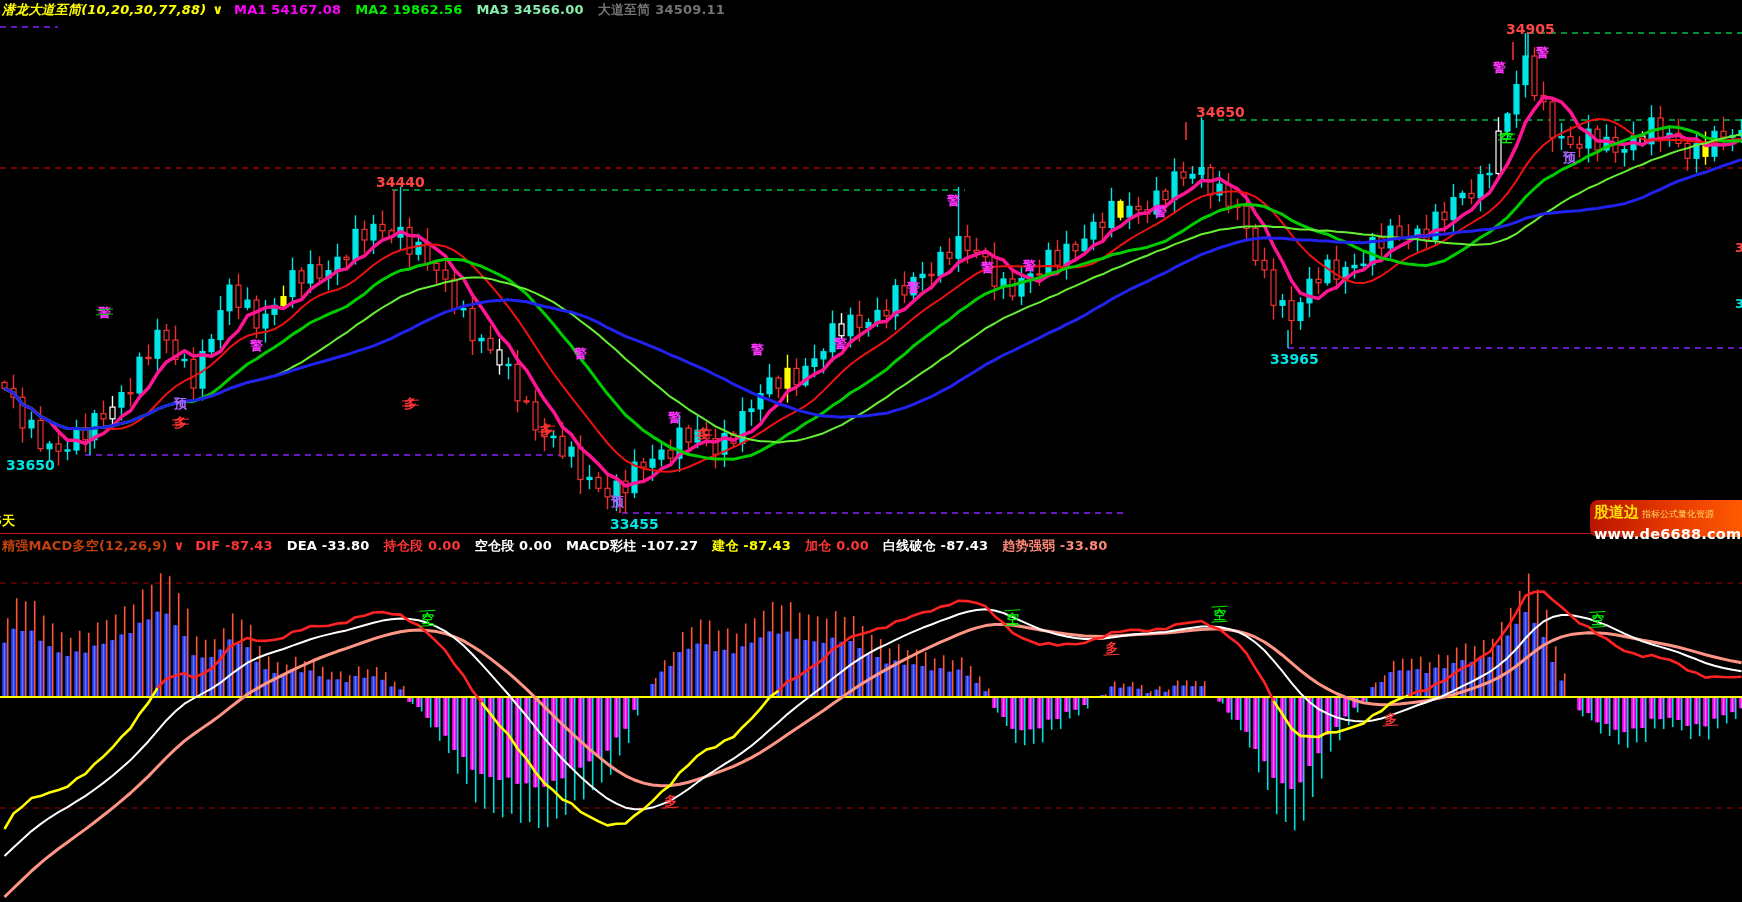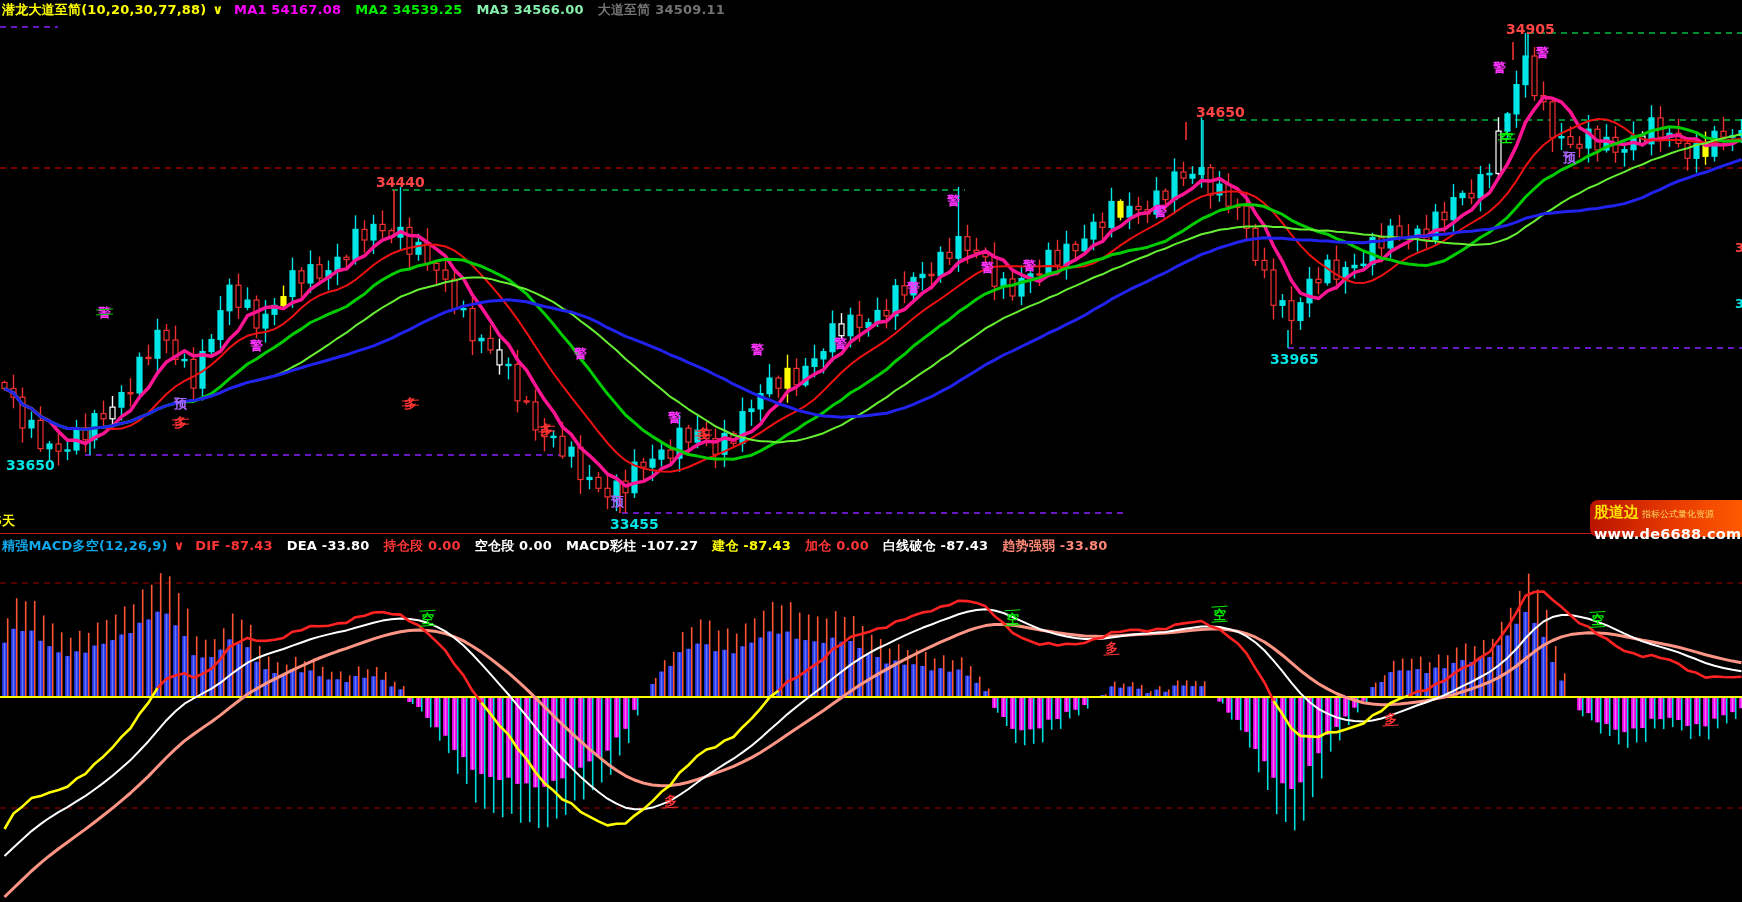--- a/index.html
+++ b/index.html
@@ -23,26 +23,26 @@
   #watermark .row1{font-size:13px;white-space:nowrap;}
   #watermark .brand{color:#ffe200;font-weight:bold;font-size:15px;margin-right:3px;}
   #watermark .tagline{color:#ffd75e;font-size:9px;}
   #watermark .url{color:#fff;font-weight:bold;font-size:14.5px;letter-spacing:.2px;}
   svg text{font-family:"DejaVu Sans","Liberation Sans",sans-serif;}
 </style>
 </head>
 <body>
 
 <div id="hdr-main" class="hdr">
-  <span style="color: rgb(255, 255, 0);">潜龙大道至简(10,20,30,77,88)</span><span style="color: rgb(255, 255, 0);">∨</span>
-  <span id="hdr-main-series"><span class="grp" style="color:#ff00ff">MA1 54167.08</span><span class="grp" style="color:#00ee00">MA2 34539.25</span><span class="grp" style="color:#86efac">MA3 34566.00</span><span class="grp" style="color:#737373">大道至简 34509.11</span></span>
+  <span style="color: rgb(255, 255, 0); font-style: italic;">潜龙大道至简(10,20,30,77,88)</span><span style="color: rgb(255, 255, 0);">∨</span>
+  <span id="hdr-main-series"><span class="grp" style="color:#ff00ff">MA1 54167.08</span><span class="grp" style="color:#00ee00">MA2 19862.56</span><span class="grp" style="color:#86efac">MA3 34566.00</span><span class="grp" style="color:#737373">大道至简 34509.11</span></span>
 </div>
 
 <div id="hdr-macd" class="hdr">
-  <span style="color: #0ea5e9;">精强MACD多空(12,26,9)</span><span style="color:#ff3434">∨</span>
+  <span style="color: #c2410c;">精强MACD多空(12,26,9)</span><span style="color:#ff3434">∨</span>
   <span id="hdr-macd-fields"><span class="grp" style="color:#ff3434">DIF -87.43</span><span class="grp" style="color:#ffffff">DEA -33.80</span><span class="grp" style="color:#ff3434">持仓段 0.00</span><span class="grp" style="color:#ffffff">空仓段 0.00</span><span class="grp" style="color:#ffffff">MACD彩柱 -107.27</span><span class="grp" style="color:#ffff00">建仓 -87.43</span><span class="grp" style="color:#ff3434">加仓 0.00</span><span class="grp" style="color:#ffffff">白线破仓 -87.43</span><span class="grp" style="color:#ff8877">趋势强弱 -33.80</span></span>
 </div>
 
 <div id="sep-line"></div>
 
 <div id="left-edge-label" style="color: rgb(255, 255, 0);">5天</div>
 
 <div id="main-panel" class="panel"><svg width="1742" height="535" xmlns="http://www.w3.org/2000/svg">
       <g>
         <line x1="0" y1="168" x2="1742" y2="168" stroke="#a00000" stroke-width="1.3" stroke-dasharray="6,5"></line>

